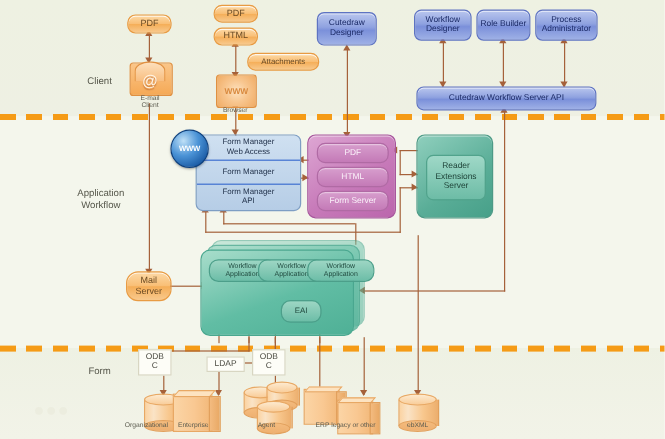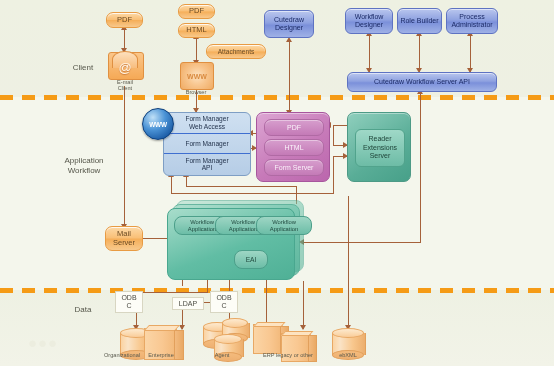--- a/index.html
+++ b/index.html
@@ -133,21 +133,21 @@
   <div class="band" id="band-app"></div>
   <div class="band" id="band-data"></div>
   <div class="divider" id="div1"></div>
   <div class="divider" id="div2"></div>
 
   <div class="band-label" style="left:60px;top:63px;width:46px;">Client</div>
   <div class="band-label" style="left:58px;top:156px;width:52px;">
     <div>Application</div>
     <div>Workflow</div>
   </div>
-  <div class="band-label" style="left:62px;top:305px;width:42px;">Data</div>
+  <div class="band-label" style="left:62px;top:305px;width:42px;">Form</div>
 
   <div class="ln lnv" style="left:124px;top:28px;height:24px;"></div>
   <div class="ar ar-u" style="left:121px;top:25px;"></div>
   <div class="ar ar-d" style="left:121px;top:48px;"></div>
 
   <div class="ln lnv" style="left:124px;top:86px;height:142px;"></div>
   <div class="ar ar-d" style="left:121px;top:224px;"></div>
 
   <div class="ln lnv" style="left:196px;top:38px;height:26px;"></div>
   <div class="ar ar-u" style="left:193px;top:34px;"></div>
@@ -319,21 +319,21 @@
   <div id="reader-ext">
     <div class="inner">
       <div>
         <div>Reader</div>
         <div>Extensions</div>
         <div>Server</div>
       </div>
     </div>
   </div>
 
-  <div class="node pill" style="left:105px;top:226px;width:38px;height:25px;">
+  <div class="node pill" style="left:105px;top:226px;width:38px;height:25px;border-radius:10px;">
     <div>
       <div>Mail</div>
       <div>Server</div>
     </div>
   </div>
 
   <div class="wf-card" style="left:176px;top:200px;width:126px;height:70px;opacity:.55;"></div>
   <div class="wf-card" style="left:172px;top:204px;width:126px;height:70px;opacity:.75;"></div>
   <div class="wf-card" style="left:167px;top:208px;width:126px;height:70px;"></div>
 

